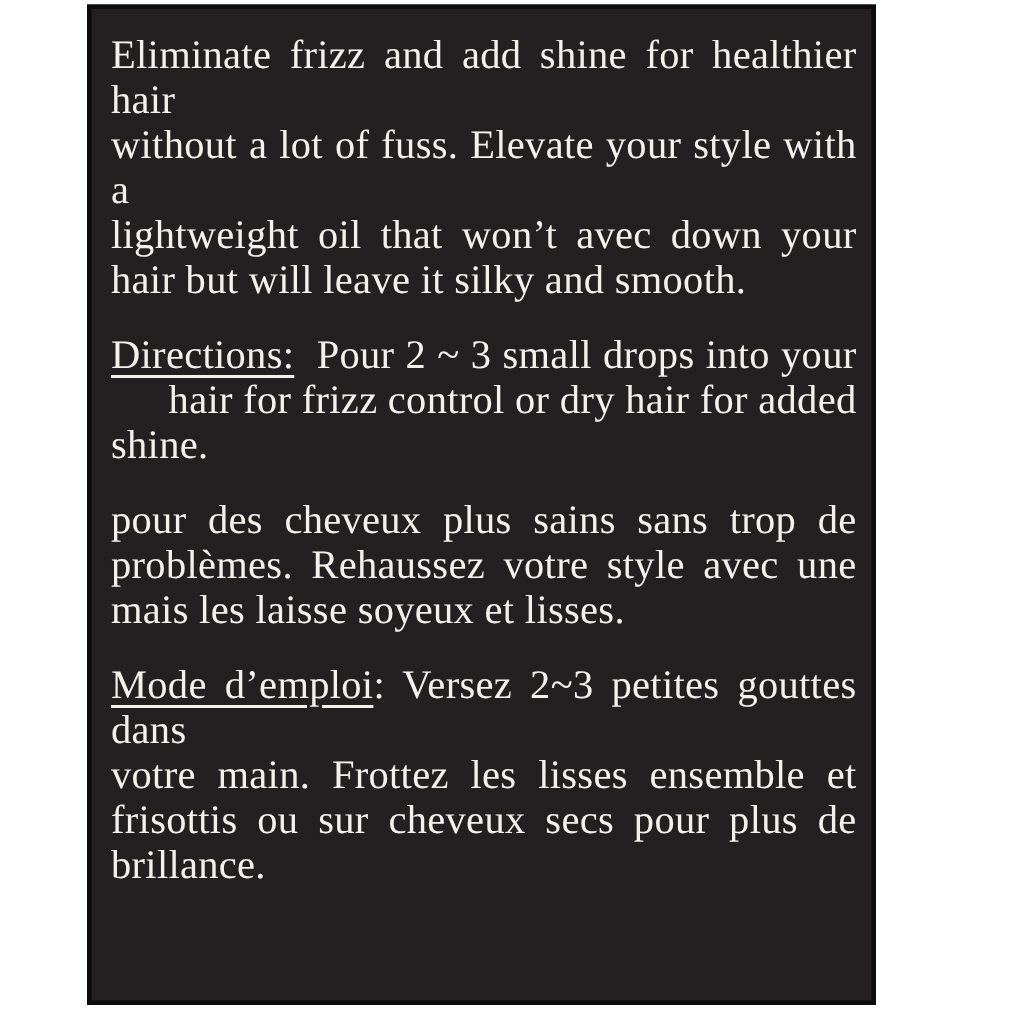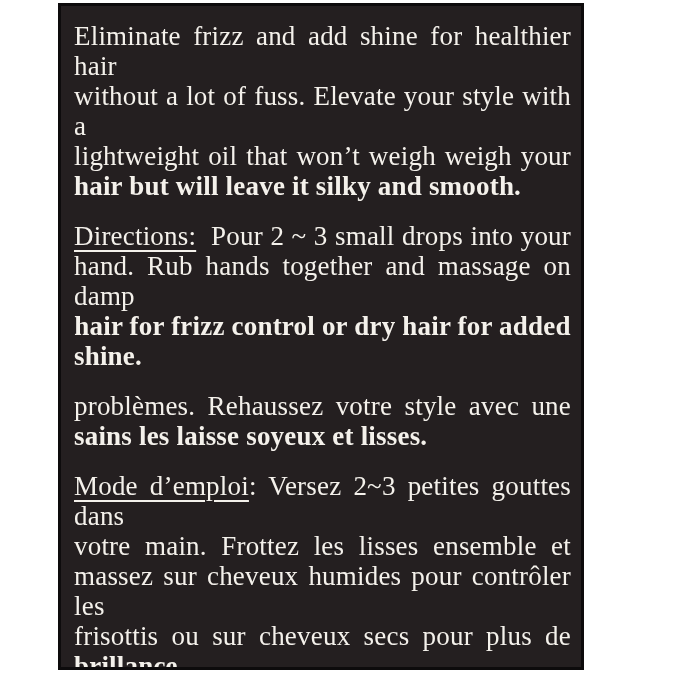--- a/index.html
+++ b/index.html
@@ -35,49 +35,47 @@
   }
   .line {
     font-size: 27px;
     line-height: 30px;
     letter-spacing: 0.2px;
     text-align: justify;
     text-align-last: justify;
     white-space: normal;
   }
   .line.last {
-    text-align: center;
+    text-align: right;
     text-align-last: left;
-    font-weight: bold;
   }
   u.lead {
     text-decoration: underline;
     text-underline-offset: 5px;
     text-decoration-thickness: 2px;
   }
 </style>
 </head>
 <body style="background: rgb(255, 255, 255);">
 
 <div class="panel" id="panel" style="background: rgb(36, 31, 32); border-color: rgb(13, 11, 12); color: rgb(244, 241, 235);">
     <div class="paragraph">
       <div class="line">Eliminate frizz and add shine for healthier hair</div>
       <div class="line">without a lot of fuss. Elevate your style with a</div>
-      <div class="line">lightweight oil that won’t weigh weigh your</div>
+      <div class="line">lightweight oil that won’t avec down your</div>
       <div class="line last">hair but will leave it silky and smooth.</div>
     </div>
     <div class="paragraph">
       <div class="line"><u class="lead">Directions:</u>&nbsp; Pour 2 ~ 3 small drops into your</div>
-      <div class="line">hand. Rub hands together and massage on damp</div>
       <div class="line last">hair for frizz control or dry hair for added shine.</div>
     </div>
     <div class="paragraph">
+      <div class="line">pour des cheveux plus sains sans trop de</div>
       <div class="line">problèmes. Rehaussez votre style avec une</div>
-      <div class="line last">sains les laisse soyeux et lisses.</div>
+      <div class="line last">mais les laisse soyeux et lisses.</div>
     </div>
     <div class="paragraph">
       <div class="line"><u class="lead">Mode d’emploi</u>: Versez 2~3 petites gouttes dans</div>
       <div class="line">votre main. Frottez les lisses ensemble et</div>
-      <div class="line">massez sur cheveux humides pour contrôler les</div>
       <div class="line">frisottis ou sur cheveux secs pour plus de</div>
       <div class="line last">brillance.</div>
     </div>
   </div>
 
 </body></html>

